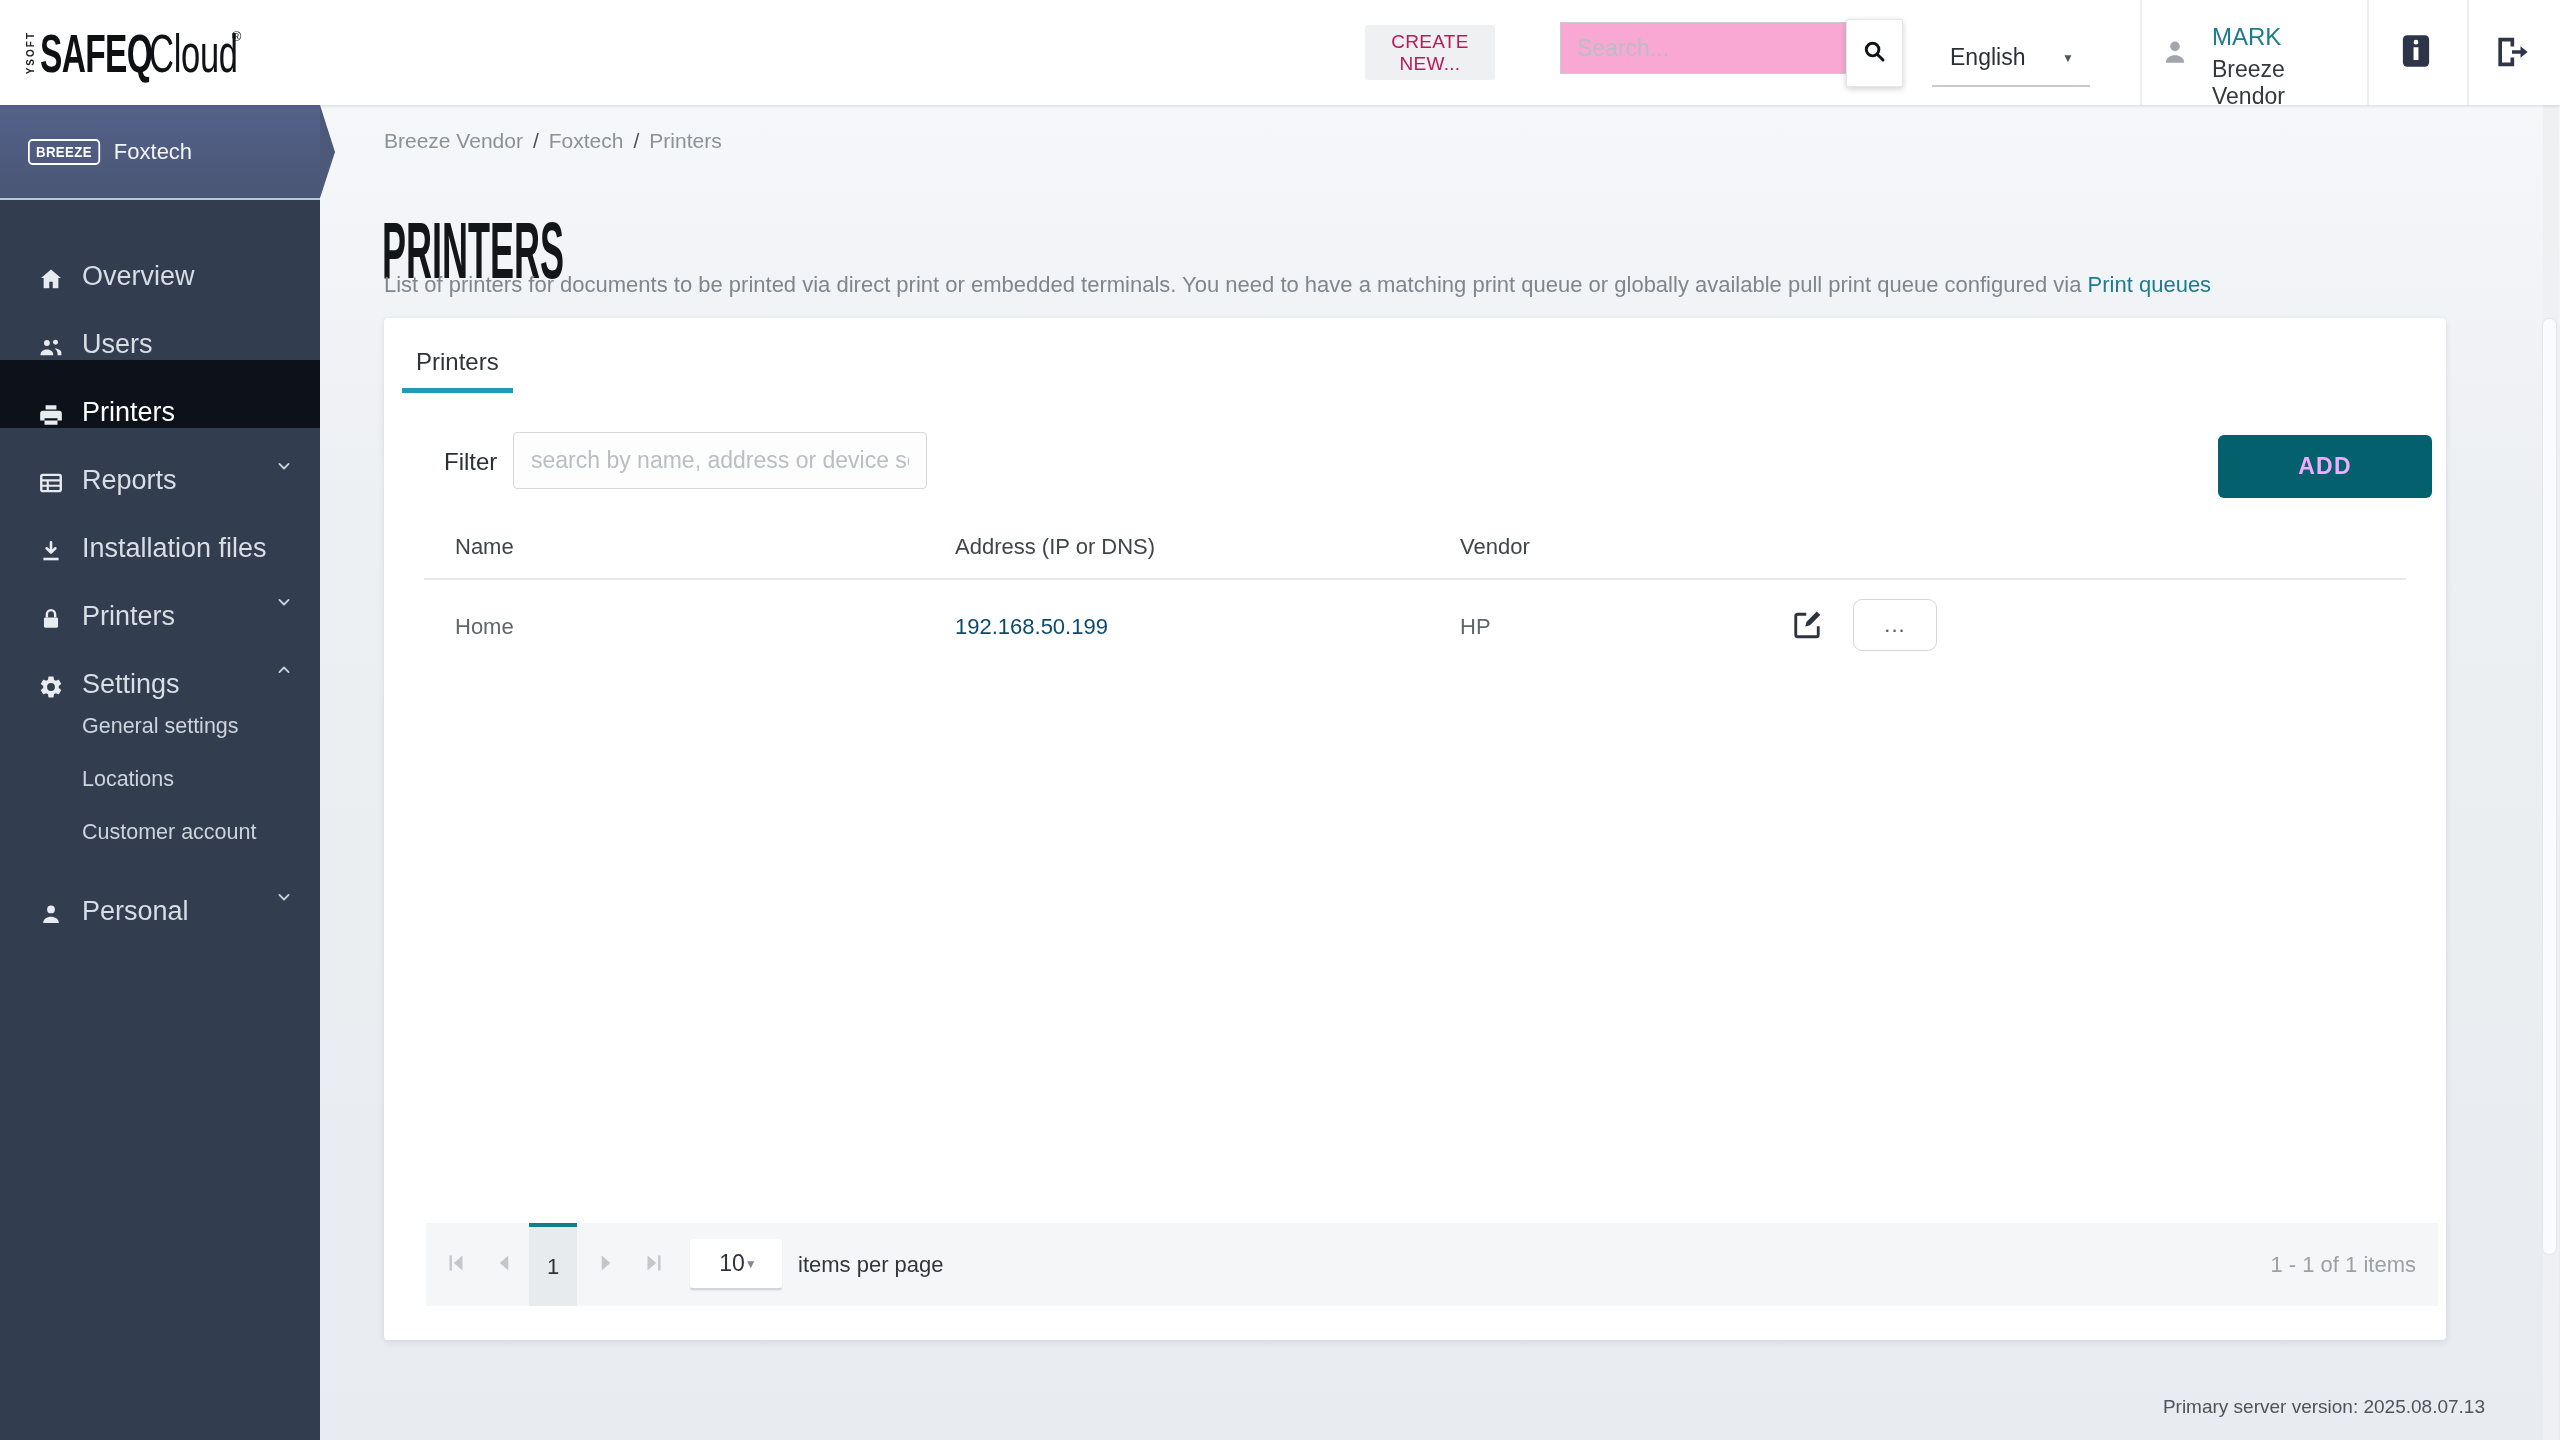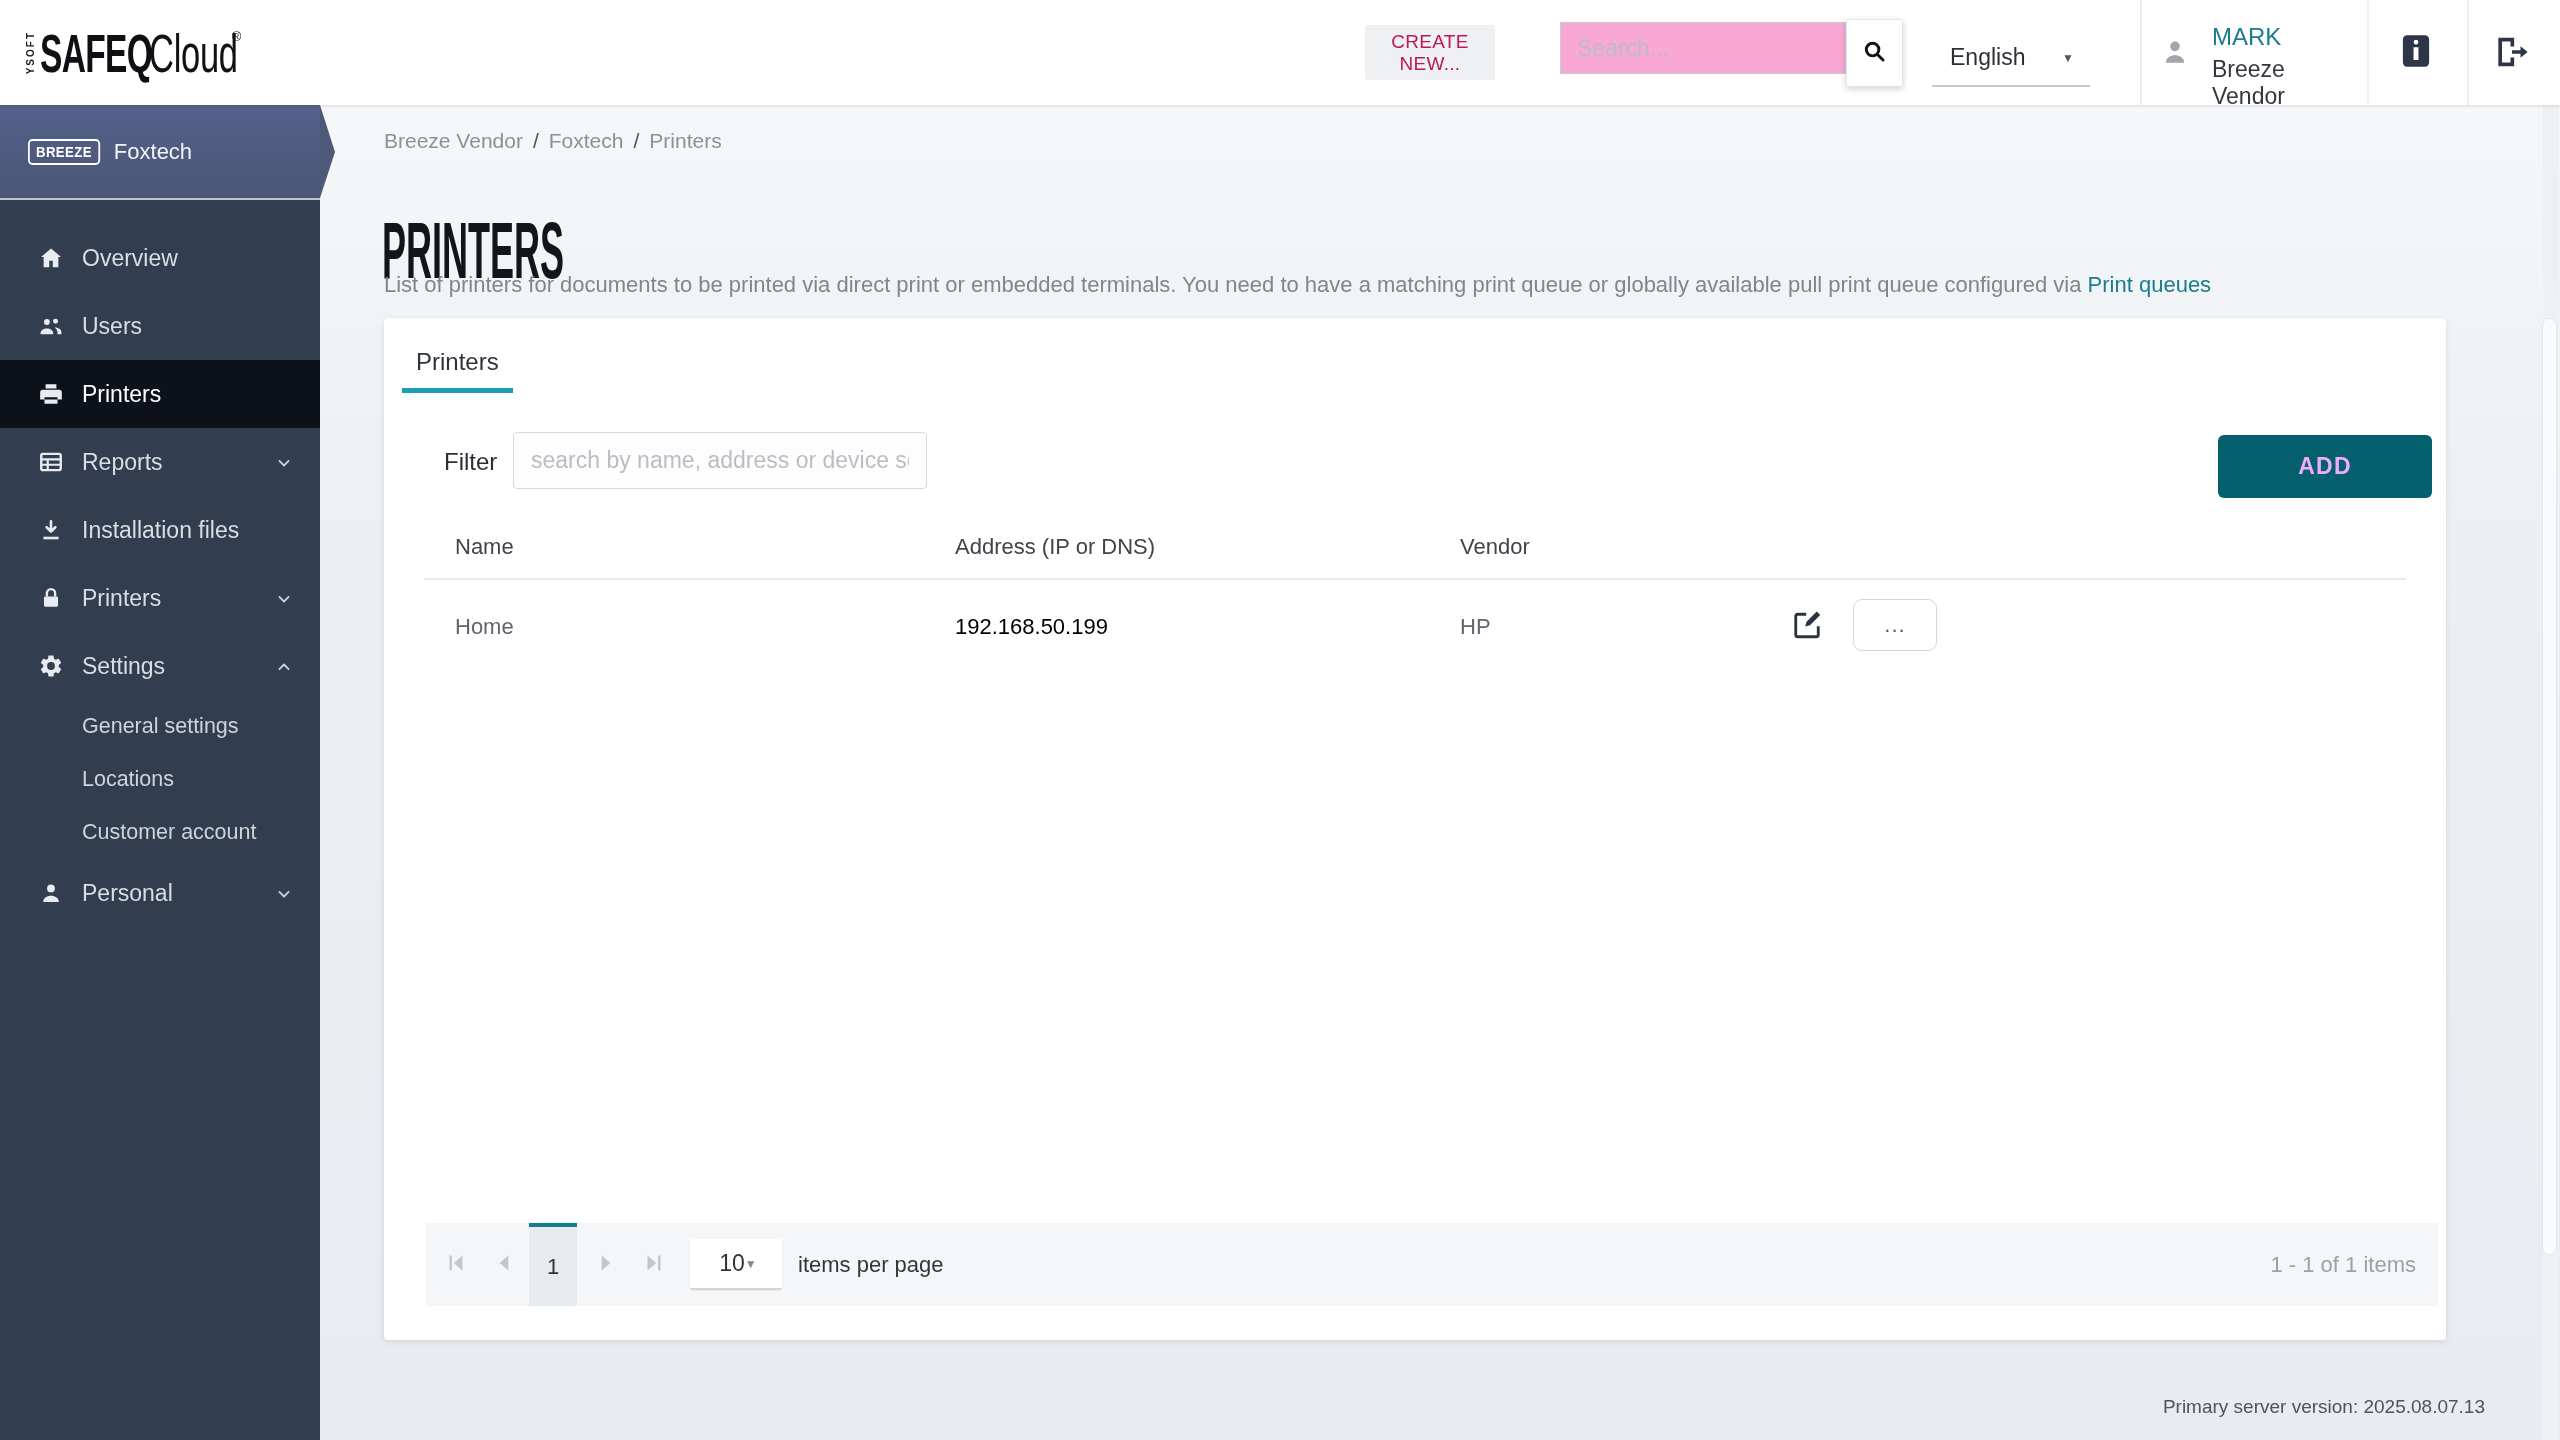--- a/index.html
+++ b/index.html
@@ -52,22 +52,22 @@
              display:flex;align-items:center;padding-left:28px;box-sizing:border-box;
              box-shadow:0 2px 0 rgba(214,221,232,.85);cursor:pointer;}
   .sb-arrow{position:absolute;left:320px;top:0;width:0;height:0;
             border-top:47px solid transparent;border-bottom:46px solid transparent;
             border-left:15px solid #4d5978;}
   .badge{display:inline-block;border:2.5px solid #fff;border-radius:5px;padding:2px 7px 3px;
          font-size:15px;font-weight:700;letter-spacing:.5px;color:#fff;
          transform:scaleX(.88);transform-origin:0 50%;margin-right:4px;}
   .acct-name{font-size:22px;color:#f2f4f7;}
   .nav{position:absolute;left:0;top:119px;width:320px;}
-  .nav-item{position:relative;height:68px;display:flex;align-items:center;padding-left:38px;
-            box-sizing:border-box;color:#d9dee5;font-size:23px;cursor:pointer;}
+  .nav-item{position:relative;height:68px;display:flex;align-items:flex-end;padding-left:38px;
+            box-sizing:border-box;color:#d9dee5;font-size:27px;cursor:pointer;}
   .nav-item.active{background:#0d1119;color:#ffffff;}
   .nicon{width:26px;height:26px;margin-right:18px;color:#e8ebef;flex:none;}
   .nicon svg{display:block;width:100%;height:100%;}
   .chev{position:absolute;right:26px;top:50%;margin-top:-10px;width:20px;height:20px;color:#ccd2da;}
   .nav-sub{height:53px;display:flex;align-items:center;padding-left:82px;box-sizing:border-box;
            font-size:21.5px;color:#ced4dc;cursor:pointer;text-align:right;}
 
   
   .content{position:absolute;left:320px;top:105px;right:0;bottom:0;
            background:linear-gradient(180deg,#f5f7f9 0%,#edf0f3 30%,#e8ebef 100%);}
@@ -90,21 +90,21 @@
   .filter-input::placeholder{color:#b9bec5;}
   .add-btn{position:absolute;left:1834px;top:117px;width:214px;height:63px;background:#03606c;
        border:none;border-radius:6px;color:#f0abfc;font-family:inherit;font-size:23px;font-weight:700;
        letter-spacing:1.2px;cursor:pointer;}
 
   .th{position:absolute;top:216px;font-size:22px;color:#3f454b;}
   .th-name{left:71px;} .th-addr{left:571px;} .th-vendor{left:1076px;}
   .tdivider{position:absolute;left:40px;right:40px;top:260px;height:1.5px;background:#e9eaec;}
   .td{position:absolute;top:296px;font-size:22px;color:#60666d;}
   .td-name{left:71px;} .td-vendor{left:1076px;}
-  .td-addr{left:571px;color:#000000;cursor:pointer;}
+  .td-addr{left:571px;color:#0c4a6e;cursor:pointer;}
   .edit-btn{position:absolute;left:1400px;top:284px;width:46px;height:46px;background:none;border:none;
        color:#2c3340;cursor:pointer;padding:0;}
   .more-btn{position:absolute;left:1469px;top:281px;width:84px;height:52px;background:#fff;
        border:1.5px solid #d3d7da;border-radius:9px;color:#565c63;font-family:inherit;font-size:22px;
        letter-spacing:1px;cursor:pointer;line-height:30px;}
 
   .pagination{position:absolute;left:42px;right:8px;top:905px;height:83px;background:#f5f6f8;}
   .pg-btn{position:absolute;top:21px;width:40px;height:40px;background:none;border:none;padding:0;
        cursor:pointer;color:#c3c7cb;}
   .pg-first{left:10px;} .pg-prev{left:58px;} .pg-next{left:160px;} .pg-last{left:208px;}

